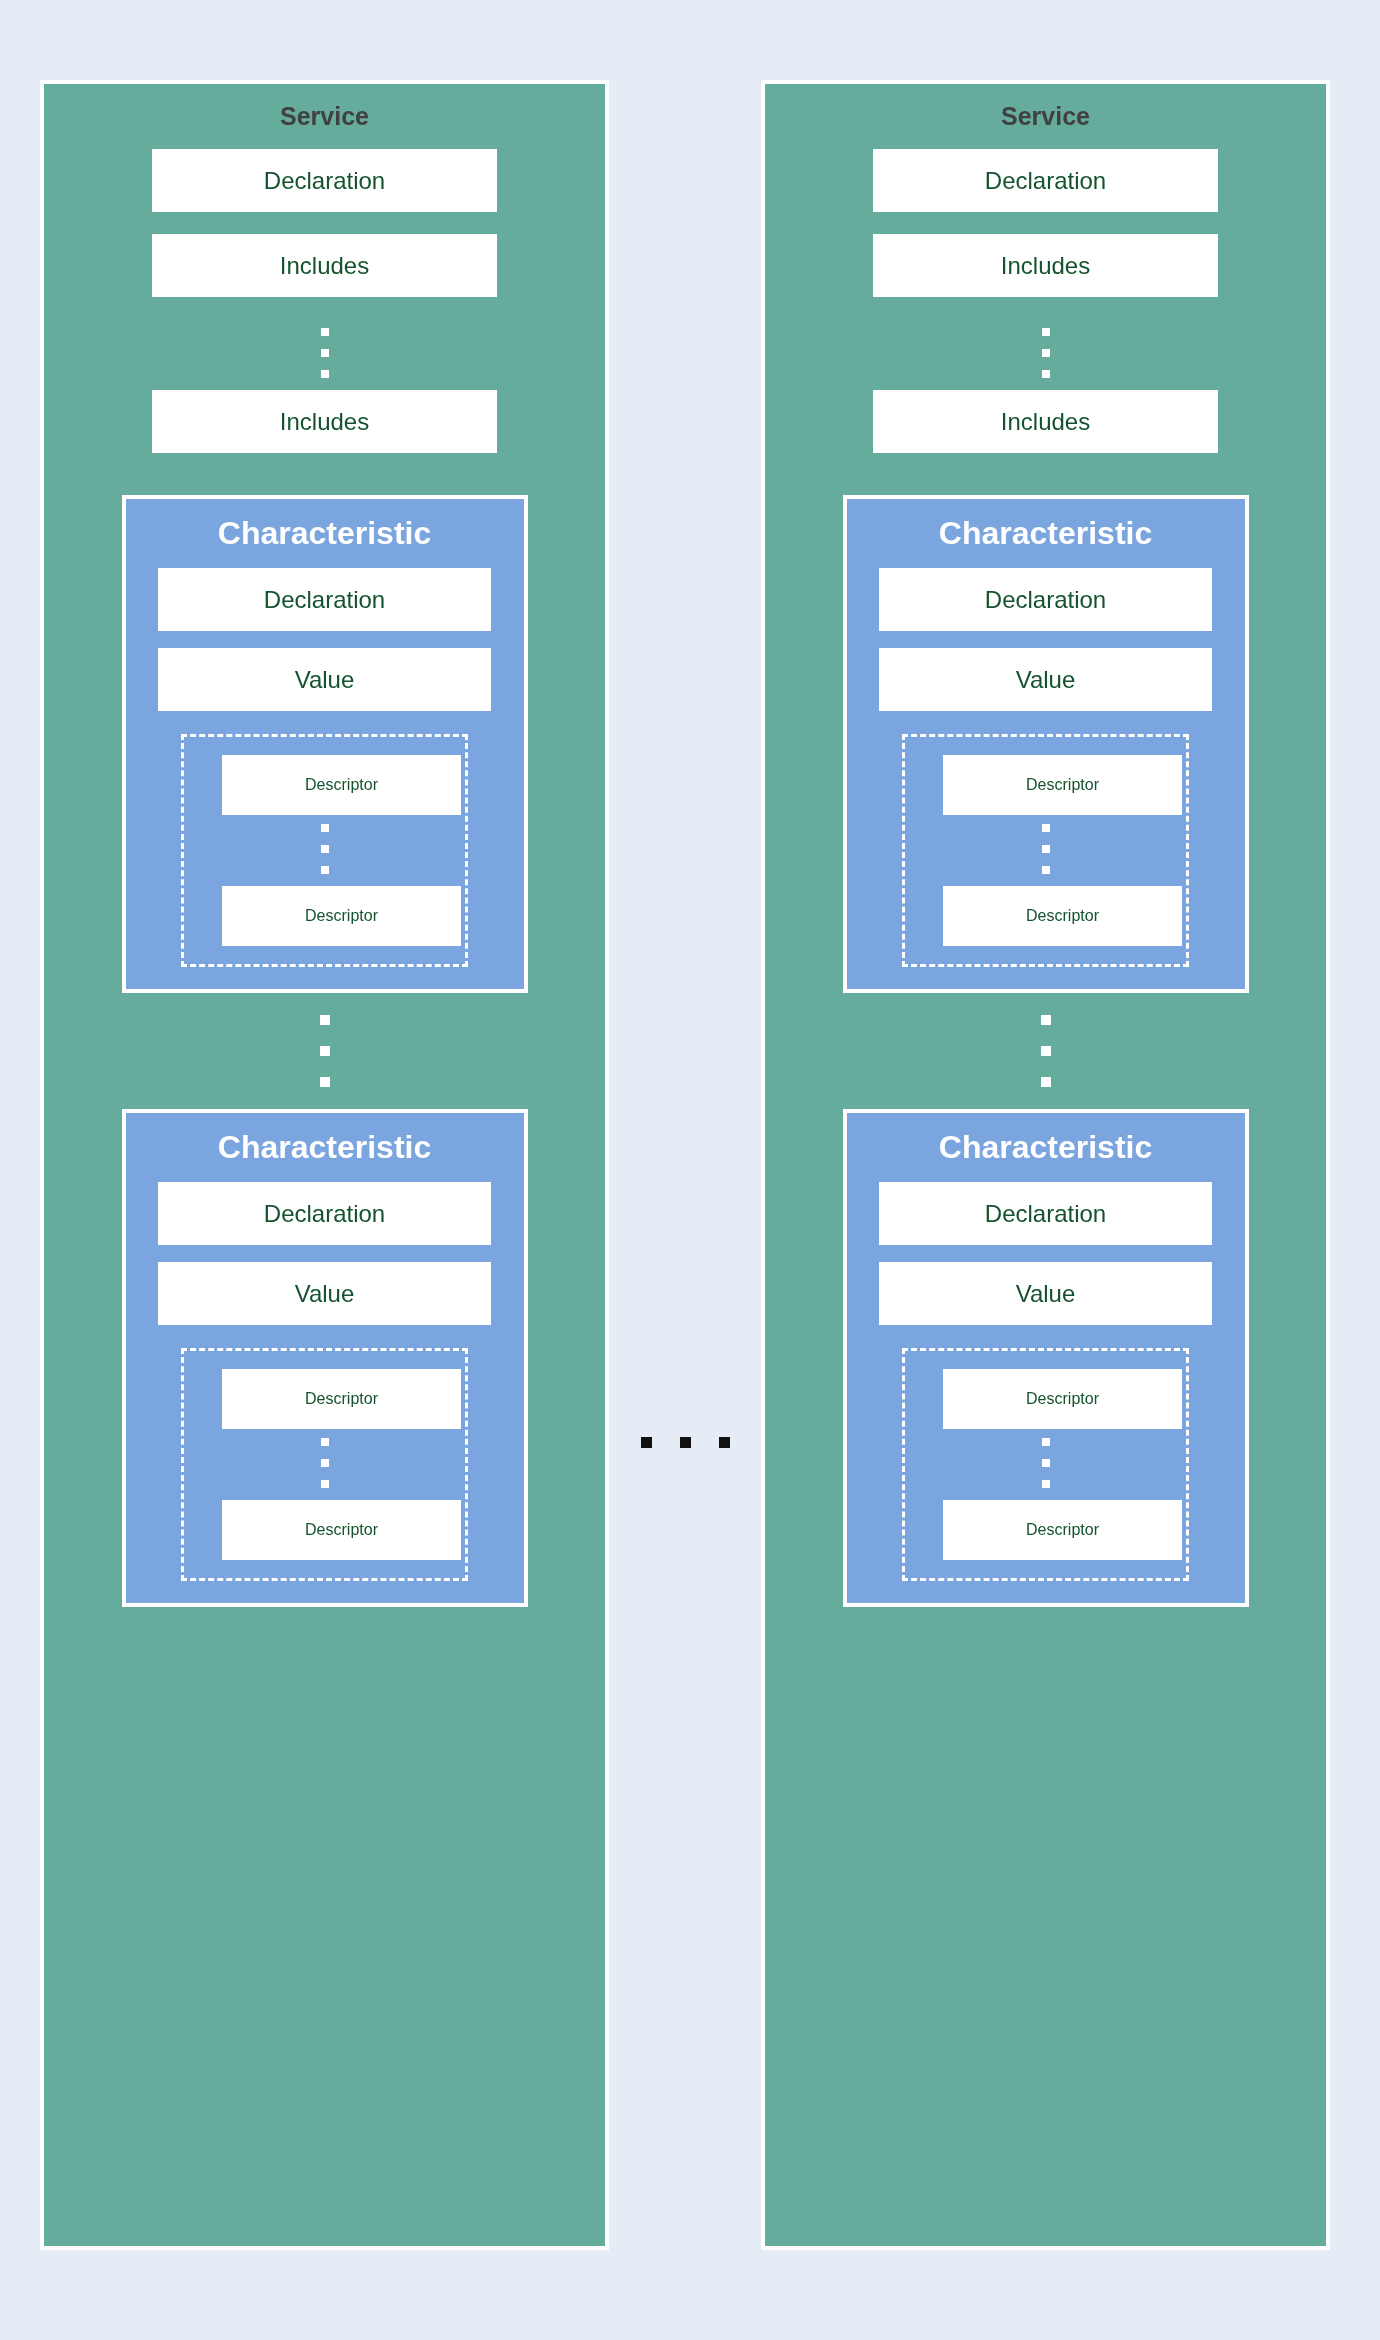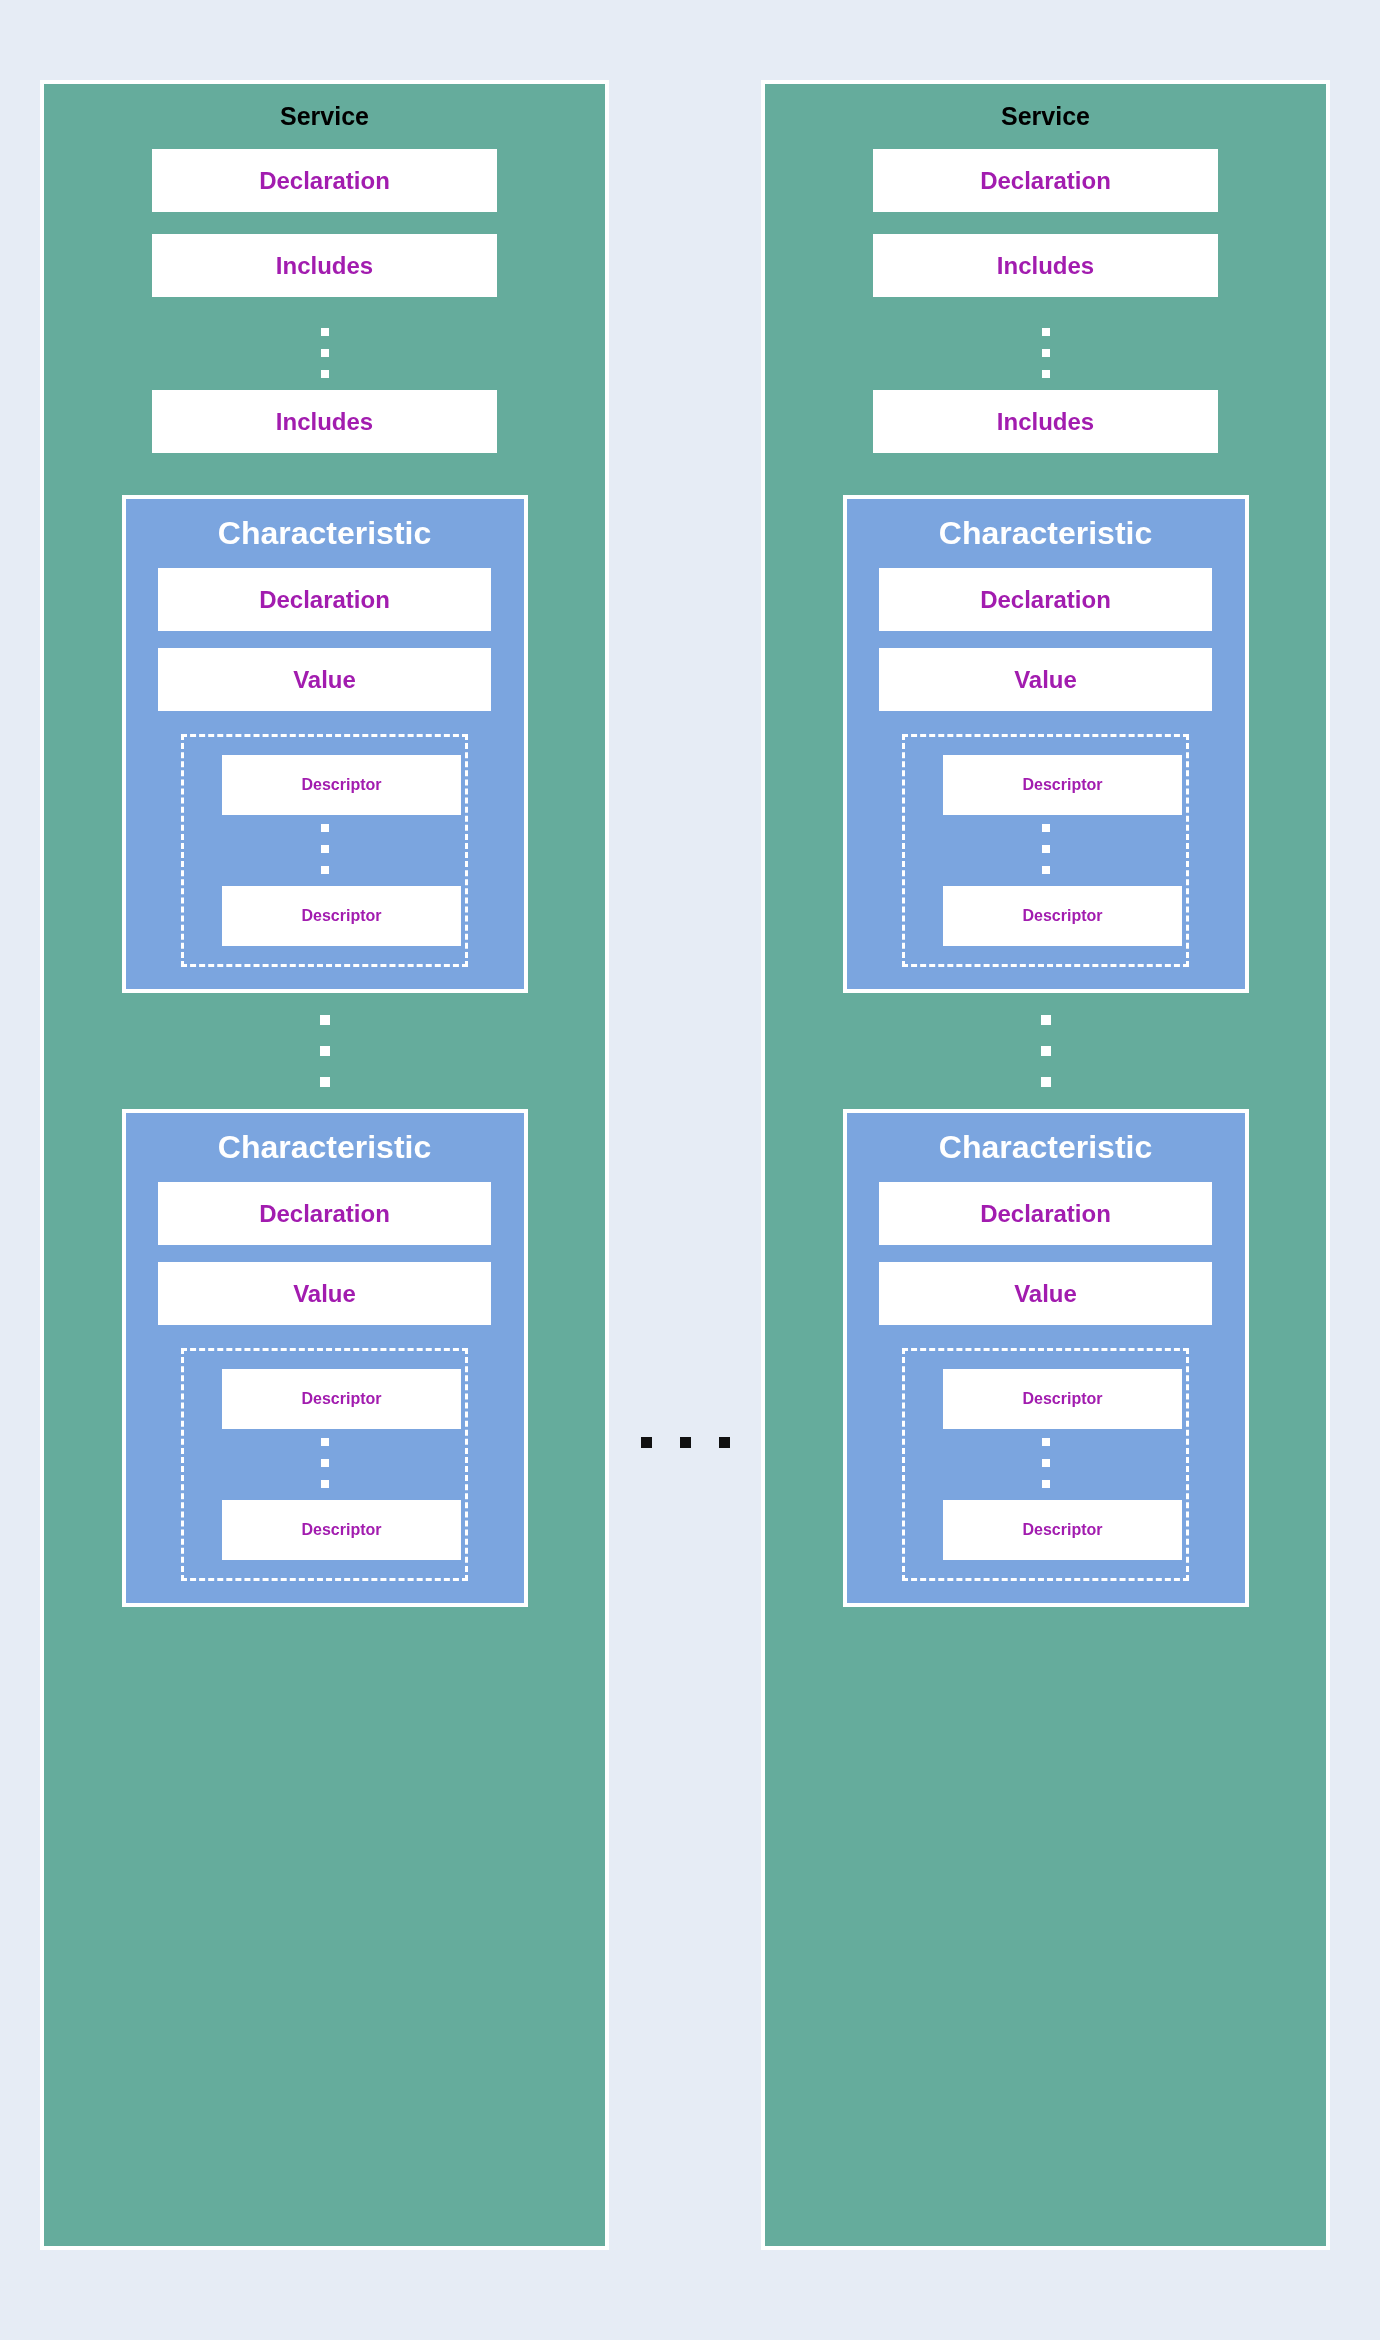--- a/index.html
+++ b/index.html
@@ -73,34 +73,33 @@
   .h-ellipsis i {
     display: block;
     width: 11px;
     height: 11px;
     background: #111111;
   }
 
   .service-title {
     font-size: 25px;
     font-weight: bold;
-    color: #000000;
+    color: #404040;
     margin-bottom: 18px;
   }
 
   
   .field {
     background: #ffffff;
-    color: #a21caf;
+    color: #14532d;
     font-size: 24px;
     text-align: center;
     height: 63px;
     line-height: 63px;
     width: 345px;
-    font-weight: bold;
   }
 
   .svc-field { width: 345px; margin-bottom: 22px; }
 
   
   .v-ellipsis {
     display: flex;
     flex-direction: column;
     align-items: center;
     gap: 13px;

